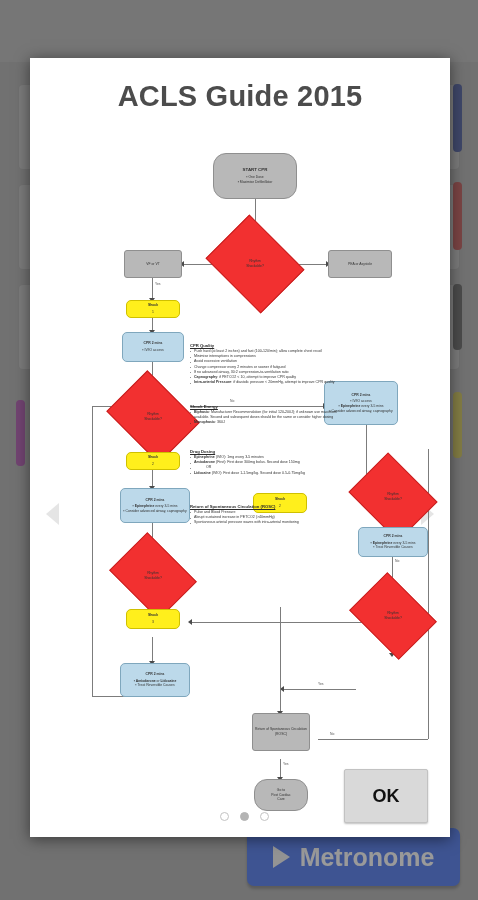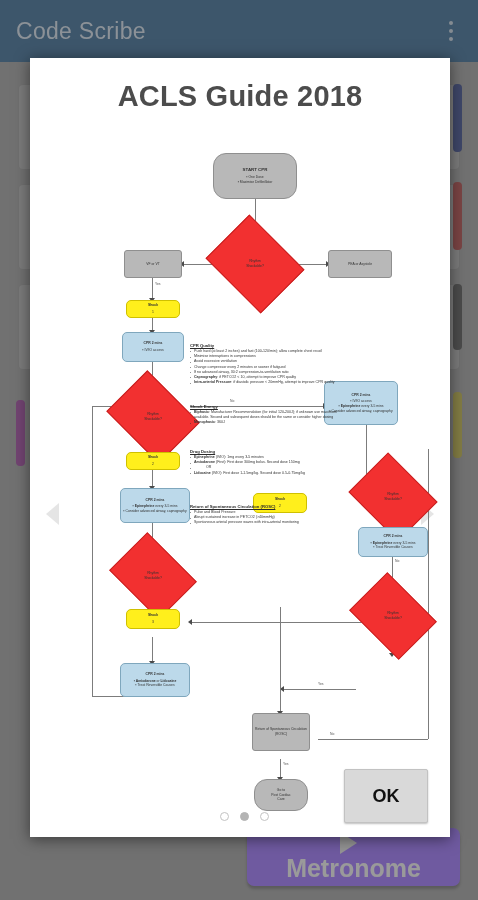--- a/index.html
+++ b/index.html
@@ -37,21 +37,21 @@
   }
   .bg-pill { position: absolute; border-radius: 4px; }
 
   .bg-bottom-btn {
     position: absolute; bottom: 14px; height: 58px; border-radius: 7px;
     display: flex; align-items: center; justify-content: center;
     color: #e8e8e8; font-size: 25px; font-weight: 700;
     box-shadow: 0 3px 3px rgba(0,0,0,0.35);
   }
   #guides-btn { left: 18px; width: 213px; background: #256d17; }
-  #metronome-btn { right: 18px; width: 213px; background: #8b5cf6; flex-direction: column; }
+  #metronome-btn { right: 18px; width: 213px; background: #1d4ed8; }
   .play-tri {
     width: 0; height: 0; border-left: 17px solid #dcdcdc;
     border-top: 11px solid transparent; border-bottom: 11px solid transparent;
     margin-right: 10px;
   }
 
   
   .scrim { position: absolute; inset: 0; background: rgba(90,90,90,0.55); }
 
   
@@ -120,28 +120,20 @@
     box-shadow: 0 1px 2px rgba(0,0,0,0.25);
   }
 </style>
 </head>
 <body>
 
 <div id="root">
 
   <div class="bg-layer">
 
-    <div class="appbar">
-      <span class="appbar-title">Code Scribe</span>
-      <span class="overflow-icon">
-        <i></i>
-          <i></i>
-          <i></i>
-      </span>
-    </div>
 
     <div class="bg-content">
       <div class="bg-card" style="left:18px; top:22px; width:442px; height:86px;"></div>
       <div class="bg-card" style="left:18px; top:122px; width:442px; height:86px;"></div>
       <div class="bg-card" style="left:18px; top:222px; width:442px; height:86px;"></div>
 
       <div class="bg-pill" style="left:16px; top:338px; width:9px; height:66px; background:#8e2a8e;"></div>
       <div class="bg-pill" style="right:16px; top:22px;  width:9px; height:68px; background:#1e2f7a;"></div>
       <div class="bg-pill" style="right:16px; top:120px; width:9px; height:68px; background:#a32b2b;"></div>
       <div class="bg-pill" style="right:16px; top:222px; width:9px; height:66px; background:#3a3a3a;"></div>
@@ -151,21 +143,21 @@
         <span class="play-tri"></span>
         <span>Metronome</span>
       </div>
     </div>
   </div>
 
   <div class="scrim"></div>
 
   <div class="dialog">
 
-    <div class="dlg-title">ACLS Guide 2018</div>
+    <div class="dlg-title">ACLS Guide 2015</div>
 
     <div class="flow-wrap">
 
       <span class="nav-arrow" id="nav-prev"></span>
       <span class="nav-arrow" id="nav-next"></span>
 
       <div class="line v" style="left:225px; top:80px; height:34px;"></div>
       <span class="arrow-d" style="left:222px; top:112px;"></span>
 
       <div class="line h" style="left:152px; top:145px; width:62px;"></div>

